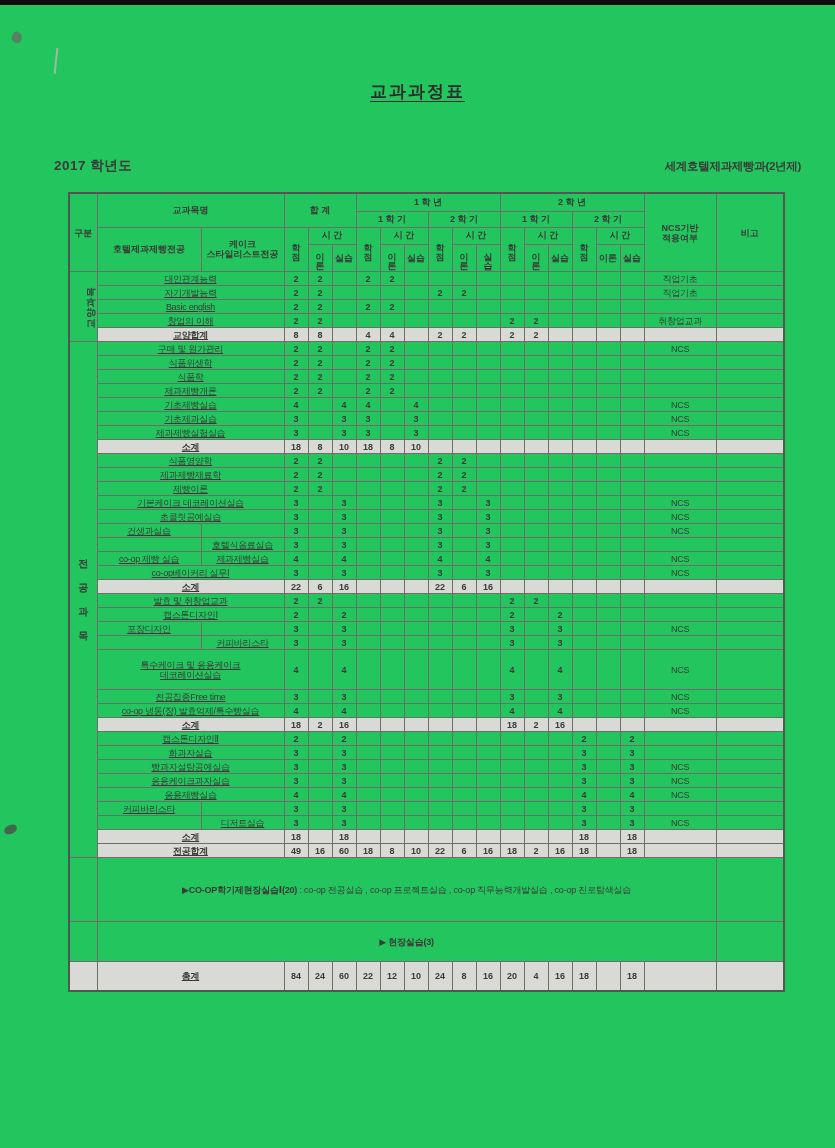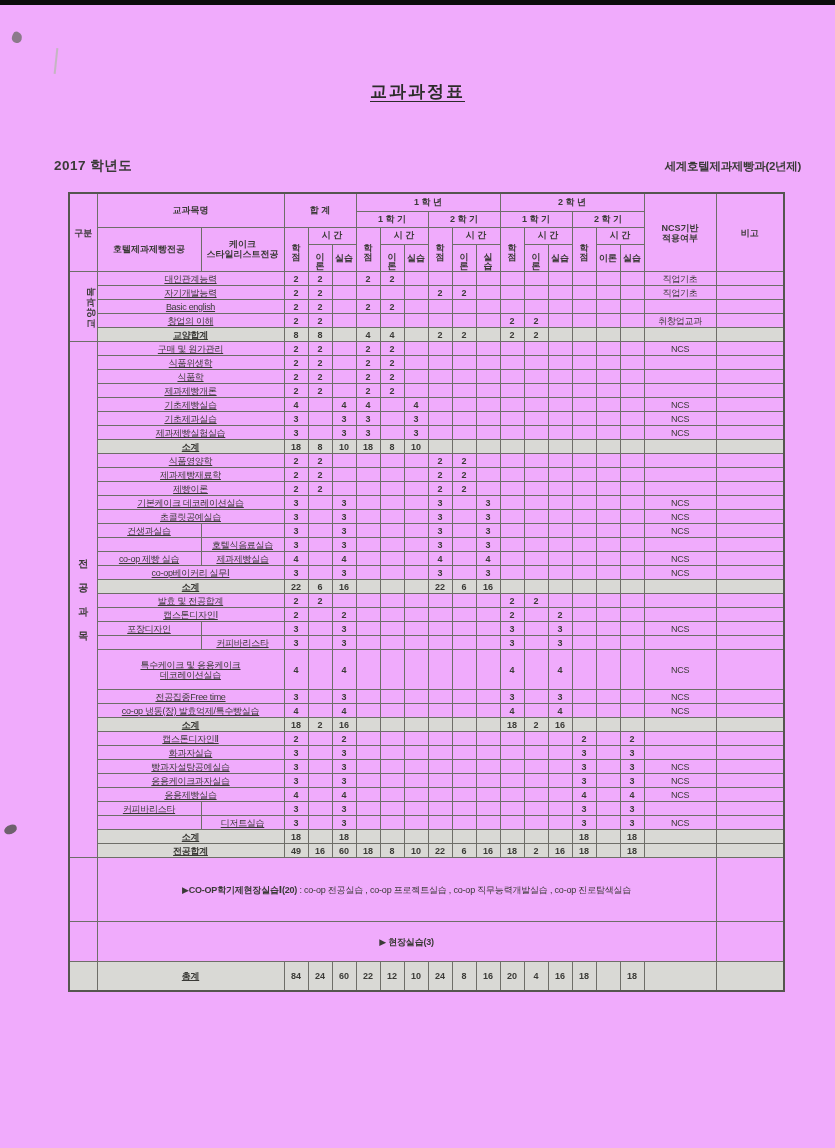--- a/index.html
+++ b/index.html
@@ -1,19 +1,19 @@
 <!DOCTYPE html>
 <html><head>
 <meta charset="utf-8">
 <style>
   html,body{margin:0;padding:0;}
   .page{
     position:relative;
     width:835px;height:1148px;
-    background:#f0abfc;
+    background:#22c55e;
     font-family:"Liberation Sans","DejaVu Sans",sans-serif;
     color:#333331;
     overflow:hidden;
   }
   .scan-band{position:absolute;top:0;left:0;width:835px;height:5px;background:#0c0c0c;}
   .speck1{position:absolute;left:12px;top:32px;width:10px;height:11px;background:#6a6a64;border-radius:40% 60% 50% 50%;opacity:.75;transform:rotate(20deg);}
   .speck2{position:absolute;left:4px;top:825px;width:13px;height:9px;background:#4e4e48;border-radius:60% 40% 55% 45%;opacity:.8;transform:rotate(-15deg);}
   .speck3{position:absolute;left:55px;top:48px;width:2px;height:26px;background:#b9b9b2;opacity:.8;transform:rotate(6deg);}
 
   .doc-title{
@@ -600,21 +600,21 @@
           <td class="num"></td>
           <td class="num"></td>
           <td class="num"></td>
           <td class="num"></td>
           <td class="num"></td>
           <td class="num"></td>
           <td class="ncs"></td>
           <td></td>
         </tr>
         <tr>
-          <td class="subject preline" colspan="2">발효 및 전공합계</td>
+          <td class="subject preline" colspan="2">발효 및 취창업교과</td>
           <td class="num">2</td>
           <td class="num">2</td>
           <td class="num"></td>
           <td class="num"></td>
           <td class="num"></td>
           <td class="num"></td>
           <td class="num"></td>
           <td class="num"></td>
           <td class="num"></td>
           <td class="num">2</td>

